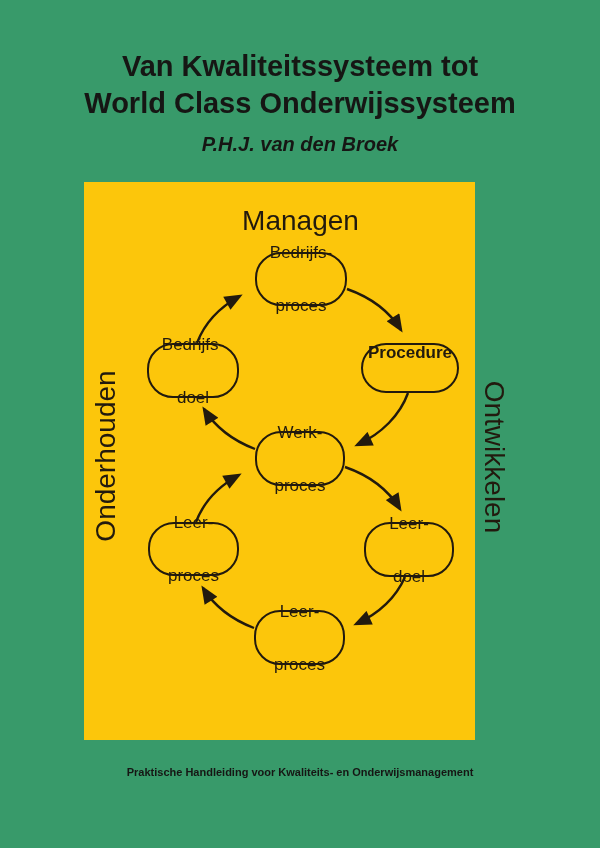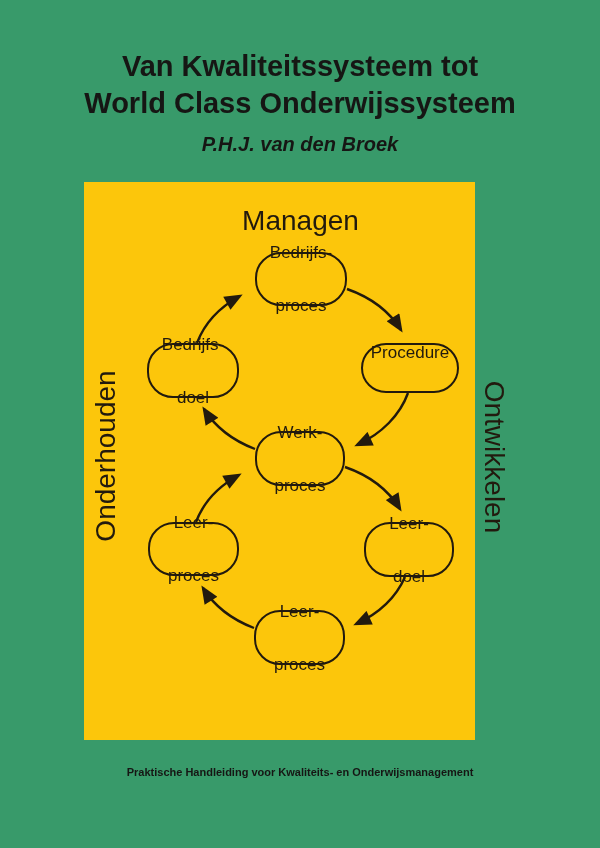--- a/index.html
+++ b/index.html
@@ -87,21 +87,21 @@
       <path d="M261,285 A110,88 0 0 1 316,327" fill="none" stroke="#221A0E" stroke-width="2.4" marker-end="url(#ah)"></path>
       <path d="M321,395 A110,88 0 0 1 272,442" fill="none" stroke="#221A0E" stroke-width="2.4" marker-end="url(#ah)"></path>
       <path d="M170,446 A110,88 0 0 1 119,406" fill="none" stroke="#221A0E" stroke-width="2.4" marker-end="url(#ah)"></path>
     </svg>
 
     <div class="node" style="left:171px; top:70px; width:92px; height:54px;">
       <span>Bedrijfs-</span>
       <span>proces</span>
     </div>
 
-    <div class="node" style="left:277px; top:161px; width:98px; height:50px;">
+    <div class="node" style="left:277px; top:161px; width:98px; height:50px;font-weight:bold;">
       <span>Procedure</span>
       <span></span>
     </div>
 
     <div class="node" style="left:63px; top:161px; width:92px; height:55px;">
       <span>Bedrijfs-</span>
       <span>doel</span>
     </div>
 
     <div class="node" style="left:171px; top:249px; width:90px; height:55px;text-align:right;">

